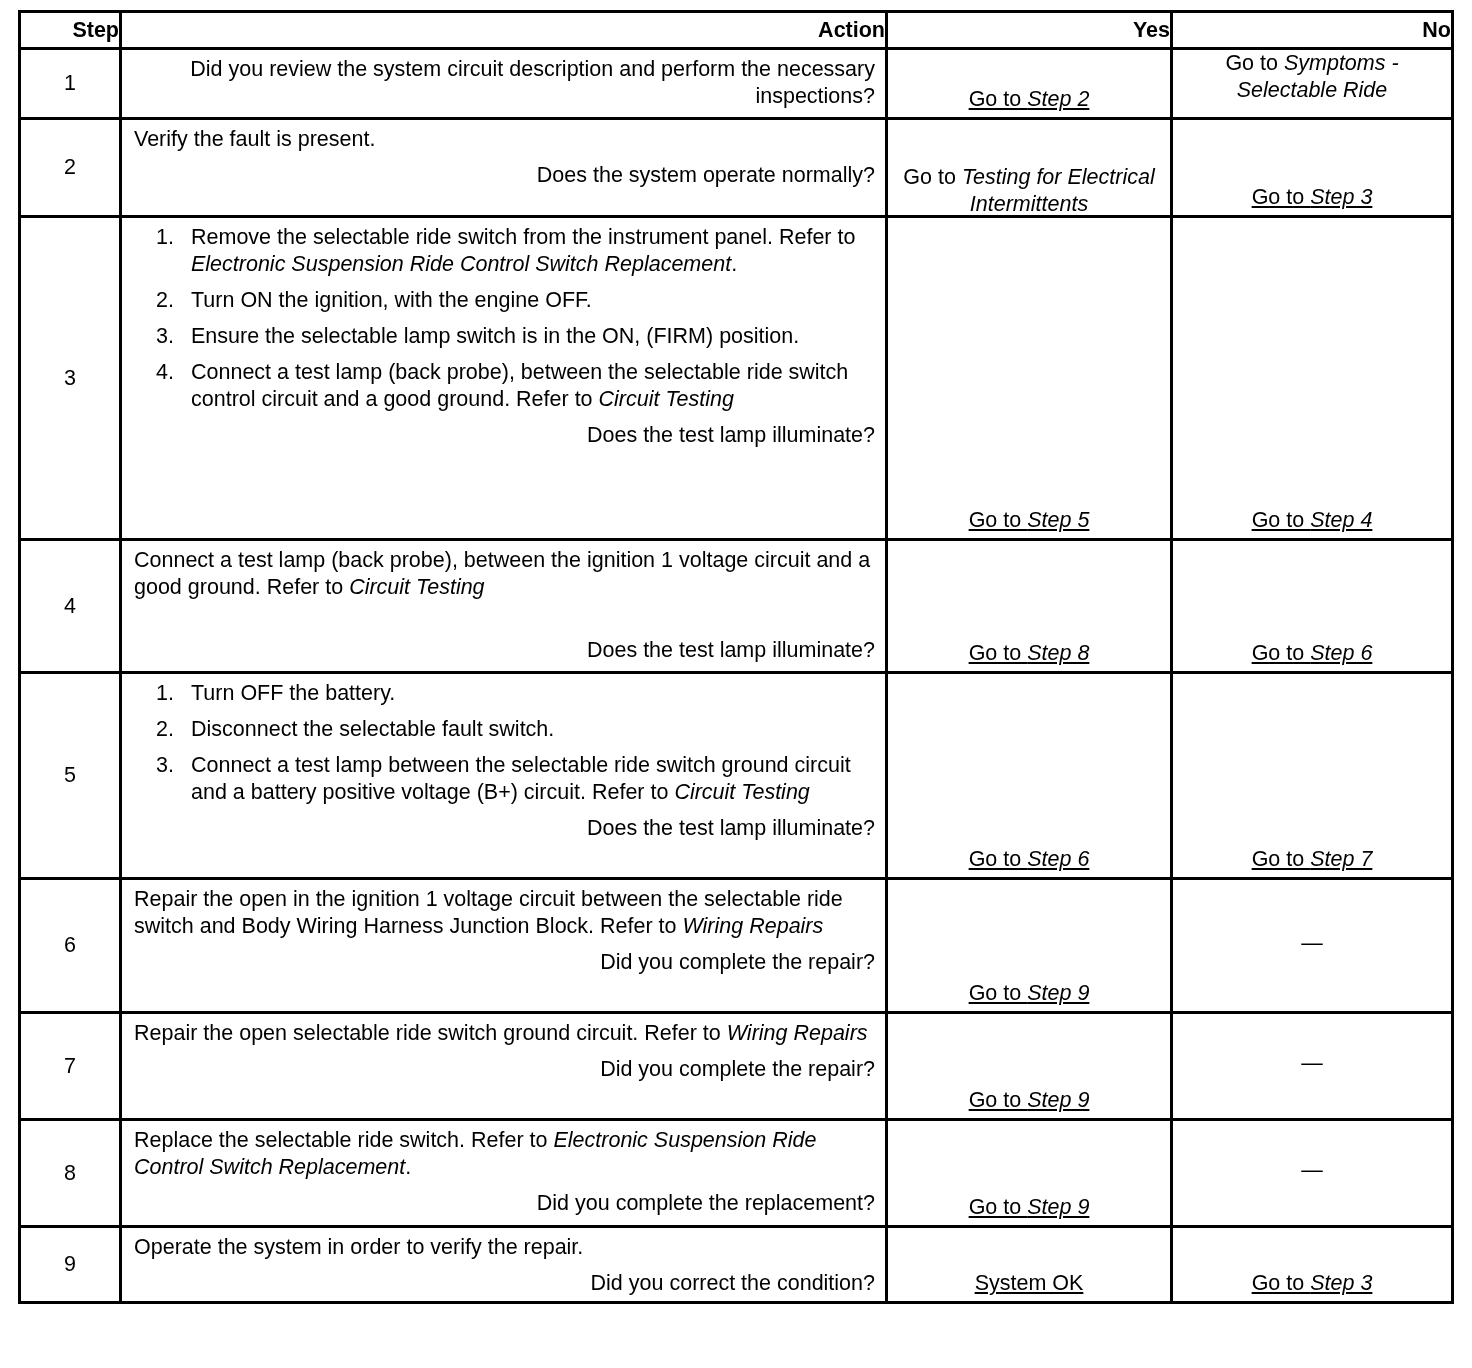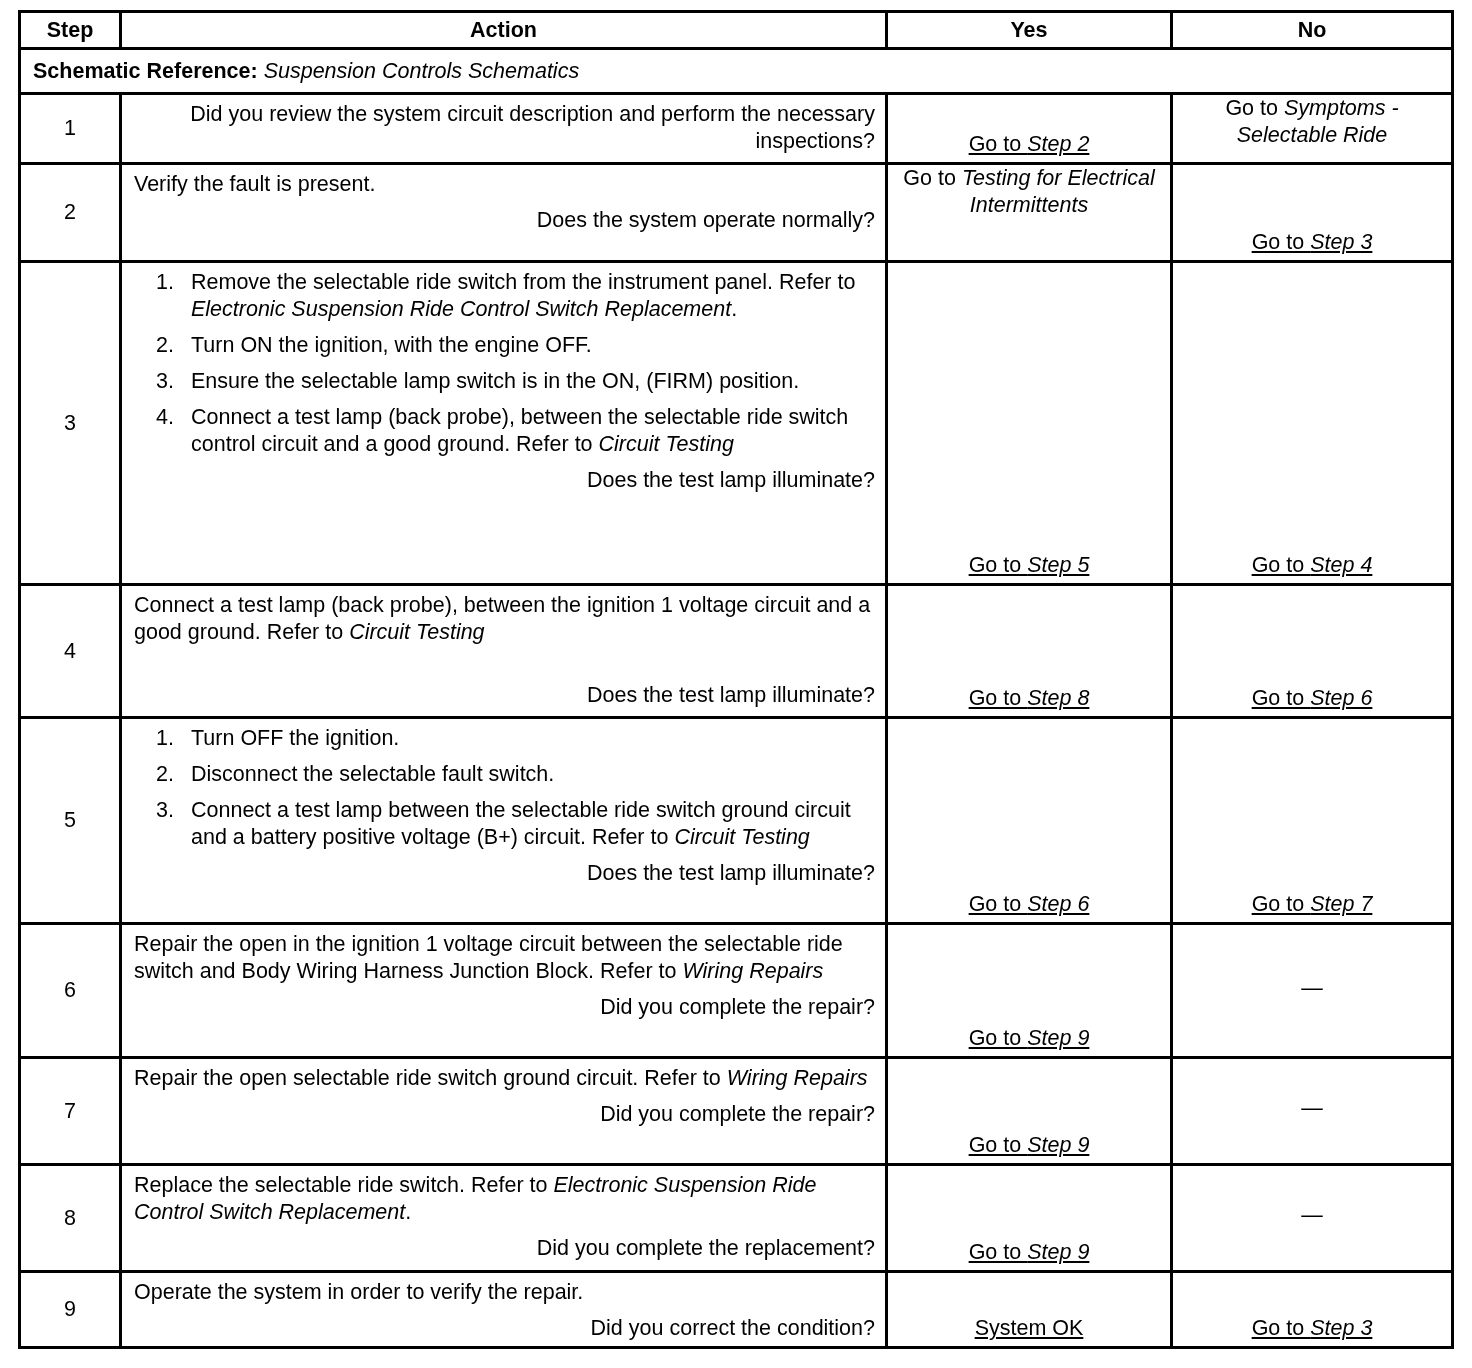--- a/index.html
+++ b/index.html
@@ -1,21 +1,21 @@
 <!DOCTYPE html>
 <html><head>
 <meta charset="utf-8">
 <style>
   html, body { margin:0; padding:0; background:#ffffff; }
   body { width:1472px; height:1368px; position:relative; overflow:hidden;
          font-family:"Liberation Sans", sans-serif; color:#000; }
   table.diag { position:absolute; left:18px; top:10px; width:1433px;
                border-collapse:collapse; table-layout:fixed; }
   table.diag td, table.diag th { border:3px solid #000; padding:0; vertical-align:top; font-size:21.5px; line-height:27px; }
-  th { font-weight:bold; font-size:21px; text-align:center; vertical-align:middle !important; height:34px; }
+  th { font-weight:bold; font-size:21px; text-align:right; vertical-align:middle !important; height:34px; }
   td.step { text-align:center; vertical-align:middle !important; }
   td.action { padding:6px 10px 4px 12px !important; }
   td.res { text-align:center; position:relative; }
   .res-inner { position:absolute; left:0; right:0; bottom:4px;text-decoration:underline; }
   .res-top { position:absolute; left:0; right:0; top:0; }
   .res-mid { position:absolute; left:0; right:0; top:50%; transform:translateY(-60%); }
   .schem { padding:6px 12px !important; vertical-align:middle !important; }
   .schem b { font-weight:bold; }
   i { font-style:italic; }
   .para { margin:0 0 9px 0; }
@@ -36,46 +36,40 @@
   </colgroup>
   <thead>
     <tr>
       <th>Step</th>
       <th>Action</th>
       <th>Yes</th>
       <th>No</th>
     </tr>
   </thead>
   <tbody id="tbody">
-    <tr style="height:45px">
-      <td colspan="4" class="schem">
-        <b>Schematic Reference:</b>
-        <i>Suspension Controls Schematics</i>
-      </td>
-    </tr>
   <tr style="height: 70px;">
         <td class="step">1</td>
         <td class="action">
           <div class="para"><span>Did you review the system circuit description and perform the necessary inspections?</span></div>
         </td>
         <td class="res">
           <div class="res-inner"><span>Go to </span><i>Step 2</i></div>
         </td>
         <td class="res">
           <div class="res-top" style="padding: 0px 8px;"><span>Go to </span><i>Symptoms - Selectable Ride</i></div>
         </td>
       </tr>
       <tr style="height: 98px;">
         <td class="step">2</td>
         <td class="action">
           <div class="para"><span>Verify the fault is present.</span></div>
           <div class="para"><span>Does the system operate normally?</span></div>
         </td>
         <td class="res">
-          <div class="res-top" style="padding: 0px 8px;"><span>Go to </span><i>Testing for Electrical Intermittents</i></div>
+          <div class="res-top" style="padding: 0px 8px; margin-top: 44px;"><span>Go to </span><i>Testing for Electrical Intermittents</i></div>
         </td>
         <td class="res">
           <div class="res-inner"><span>Go to </span><i>Step 3</i></div>
         </td>
       </tr>
       <tr style="height: 323px;">
         <td class="step">3</td>
         <td class="action">
           <ol class="sub">
             <li><span class="num">1.</span><span>Remove the selectable ride switch from the instrument panel. Refer to </span><i>Electronic Suspension Ride Control Switch Replacement</i><span>.</span></li>
@@ -102,21 +96,21 @@
           <div class="res-inner"><span>Go to </span><i>Step 8</i></div>
         </td>
         <td class="res">
           <div class="res-inner"><span>Go to </span><i>Step 6</i></div>
         </td>
       </tr>
       <tr style="height: 206px;">
         <td class="step">5</td>
         <td class="action">
           <ol class="sub">
-            <li><span class="num">1.</span><span>Turn OFF the ignition.</span></li>
+            <li><span class="num">1.</span><span>Turn OFF the battery.</span></li>
             <li><span class="num">2.</span><span>Disconnect the selectable fault switch.</span></li>
             <li><span class="num">3.</span><span>Connect a test lamp between the selectable ride switch ground circuit and a battery positive voltage (B+) circuit. Refer to </span><i>Circuit Testing</i></li>
           </ol>
           <div class="para"><span>Does the test lamp illuminate?</span></div>
         </td>
         <td class="res">
           <div class="res-inner"><span>Go to </span><i>Step 6</i></div>
         </td>
         <td class="res">
           <div class="res-inner"><span>Go to </span><i>Step 7</i></div>

